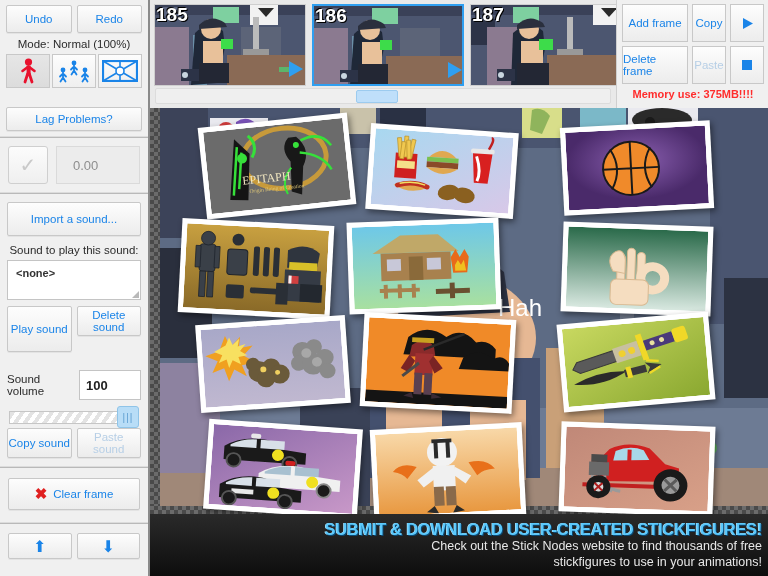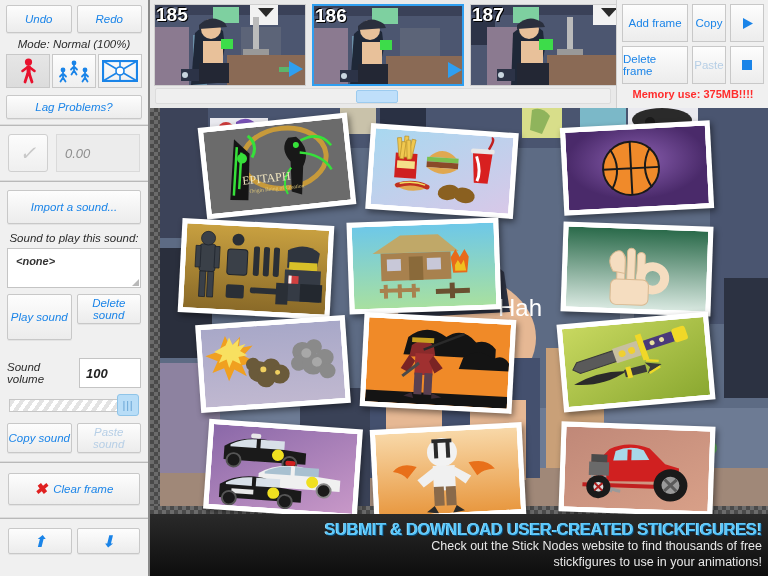--- a/index.html
+++ b/index.html
@@ -10,21 +10,21 @@
   }
   #app { position: absolute; inset: 0; display: flex; }
 
   
   #sidebar {
     width: 150px; height: 576px; background: #f0f0f0;
     border-right: 2px solid #8a8a8a;
     display: flex; flex-direction: column; position: relative;
     font-size: 11px;
   }
-  .sb-sec { padding: 5px 6px; font-style: italic; }
+  .sb-sec { padding: 5px 6px; }
   .sb-div { height: 2px; background: #b9b9b9; border-top:1px solid #dcdcdc; }
   .btn {
     background: linear-gradient(#fdfdfd,#ececec);
     border: 1px solid #c8c8c8; border-radius: 2px;
     color: #1a84e8; text-align: center;
     display: flex; align-items: center; justify-content: center;
     font-size: 11.5px; cursor: pointer; user-select: none;
     box-shadow: 0 1px 0 rgba(0,0,0,0.05);
   }
   .btn.dis { color: #b7cfe6; }
@@ -40,21 +40,21 @@
   .mode-btn.sel { background: linear-gradient(#e6e6e6,#dcdcdc); }
 
   .check {
     width: 40px; height: 38px; background: linear-gradient(#fcfcfc,#efefef);
     border:1px solid #cfcfcf; border-radius:3px;
     display:flex; align-items:center; justify-content:center;
     color:#c9c9c9; font-size:20px;
   }
   .numfield {
     flex:1; height:38px; background:#ececec; border:1px solid #dadada;
-    display:flex; align-items:center; padding-left:8px; color:#8e8e8e; font-size:13px;
+    display:flex; align-items:center; padding-left:16px; color:#8e8e8e; font-size:13px;
   }
   .textarea {
     width:100%; height:40px; background:#fff; border:1px solid #c4c4c4;
     padding:6px 8px; font-size:11px; color:#333; font-weight:bold;
     position:relative; overflow:hidden;
   }
   .textarea:after {
     content:""; position:absolute; right:1px; bottom:1px;
     border-left:7px solid transparent; border-bottom:7px solid #b9b9b9;
   }
@@ -181,21 +181,21 @@
           </svg>
         </div>
         <div class="mode-btn">
           <svg width="36" height="22" viewBox="0 0 36 22">
             <rect x="1" y="1" width="34" height="20" fill="none" stroke="#1a84e8" stroke-width="2.2"></rect>
             <path d="M1 1 L35 21 M35 1 L1 21 M18 1 V21" stroke="#1a84e8" stroke-width="1.6"></path>
             <circle cx="18" cy="11" r="4" fill="#fff" stroke="#1a84e8" stroke-width="1.6"></circle>
           </svg>
         </div>
       </div>
-      <div class="btn" style="height:24px;margin-top:7px">Lag Problems?</div>
+      <div class="btn" style="height:24px;margin-top:19px">Lag Problems?</div>
     </div>
 
     <div class="sb-div"></div>
 
     <div class="sb-sec" style="padding:8px 8px">
       <div class="row" style="gap:8px">
         <div class="check">✓</div>
         <div class="numfield">0.00</div>
       </div>
     </div>
@@ -211,21 +211,21 @@
         <div class="btn" style="flex:1;height:30px">Delete sound</div>
       </div>
       <div class="row" style="margin-top:18px;align-items:center;gap:6px">
         <div class="lbl" style="flex:1;text-align:left">Sound volume</div>
         <div class="volinput">100</div>
       </div>
       <div class="slider">
         <div class="slider-track"></div>
         <div class="slider-thumb">|||</div>
       </div>
-      <div class="row" style="margin-top:7px">
+      <div class="row" style="">
         <div class="btn" style="flex:1;height:30px">Copy sound</div>
         <div class="btn dis" style="flex:1;height:30px">Paste sound</div>
       </div>
     </div>
 
     <div class="sb-div"></div>
 
     <div class="sb-sec" style="padding:10px 8px">
       <div class="btn" style="height:32px">
         <span class="xmark">✖</span>

